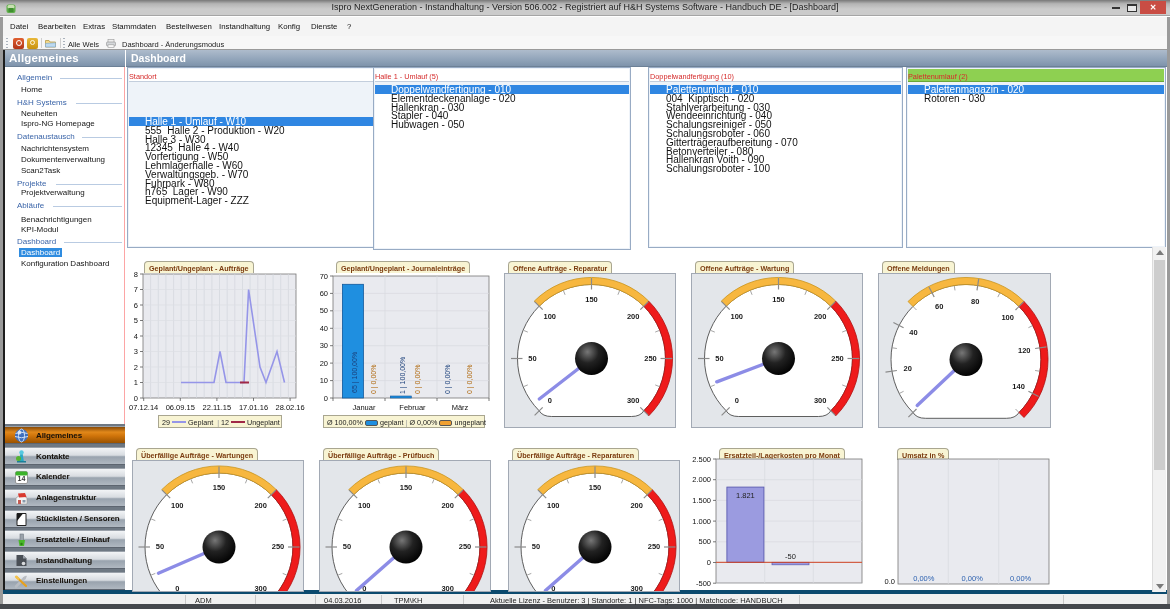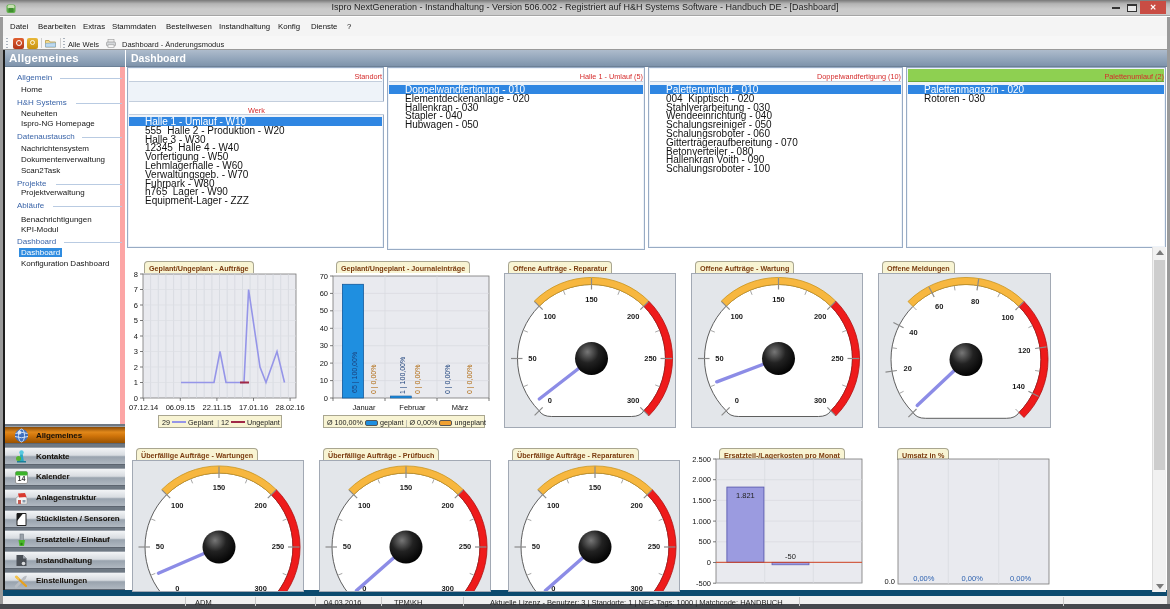--- a/index.html
+++ b/index.html
@@ -23,38 +23,38 @@
 #frame-l{left:0;top:36px;width:3px;height:573px;background:#9a9a9a}
 #frame-l2{left:3px;top:50px;width:2px;height:540px;background:#1d1d1d}
 #frame-r{left:1167px;top:36px;width:3px;height:573px;background:#9a9a9a}
 #frame-b{left:0;top:604px;width:1170px;height:5px;background:#45484d}
 #frame-b2{left:0;top:603px;width:1170px;height:1px;background:#9a9a9a}
 
 .bandhdr{background:linear-gradient(#aebccc 0%,#93a6bb 55%,#7e93ab 100%);border-bottom:1px solid #6c8096}
 #sidehdr{left:5px;top:50px;width:120px;height:17px;color:#fff;font-size:11.5px;font-weight:bold;padding:2px 0 0 4px;letter-spacing:.2px}
 #dashhdr{left:126px;top:50px;width:1041px;height:17px;color:#fff;font-size:10.5px;font-weight:bold;padding:2px 0 0 5px}
 
-#sidebar{left:5px;top:67px;width:120px;height:357px;background:#fff;border-right:5px solid #fca5a5}
+#sidebar{left:5px;top:67px;width:120px;height:357px;background:#fff;border-right:1px solid #fca5a5}
 .tgrp{position:absolute;left:12px;font-size:8px;color:#3a64a8;white-space:nowrap}
 .tgrp .ln{position:absolute;top:5px;height:1px;background:#b9cbe2}
 .titem{position:absolute;left:16px;font-size:8px;color:#141414;white-space:nowrap}
 #tsel{position:absolute;left:14px;background:#2f8ce0;color:#fff;font-size:8px;padding:0 2px}
 
 #navarea{left:5px;top:424px;width:120px;height:166px;background:#6e7883}
 .navbtn{position:absolute;left:0;width:120px;height:18px;background:linear-gradient(#f2f4f6 0%,#d8dce1 45%,#99a3ae 55%,#b0b8c1 100%);border-top:1px solid #9aa1aa;border-bottom:1px solid #5d6570}
 .navbtn span{position:absolute;left:31px;top:3.5px;font-size:8px;font-weight:bold;color:#15100a;white-space:nowrap;letter-spacing:-0.1px}
 .navbtn.sel{background:linear-gradient(#8a4c08 0%,#e1881a 32%,#d0740a 55%,#9a5200 100%)}
 .navicon{position:absolute;left:9px;top:1px;width:15px;height:15px}
 
-#statusbar{left:3px;top:590px;width:1164px;height:14px;background:#f0f0f0;border-top:6px solid #0c4a6e;font-size:7.5px;color:#222}
+#statusbar{left:3px;top:590px;width:1164px;height:14px;background:#f0f0f0;border-top:4px solid #0c4a6e;font-size:7.5px;color:#222}
 .stext{position:absolute;top:2px;white-space:nowrap}
 .ssep{position:absolute;top:1px;width:1px;height:9px;background:#c8c8c8}
 
 .lpanel{position:absolute;background:#eef3f9;border:1px solid #98abc4}
-.lhdr{position:absolute;left:1px;top:1px;right:1px;height:13px;background:#fff;border-bottom:1px solid #c3cedd;color:#d52b2b;font-size:7.3px;text-align:right;padding-top:3px}
+.lhdr{position:absolute;left:1px;top:1px;right:1px;height:13px;background:#fff;border-bottom:1px solid #c3cedd;color:#d52b2b;font-size:7.3px;text-align:left;padding-top:3px}
 .lhdr.green{background:#8ed051;border-bottom:1px solid #6aa637}
 .llist{position:absolute;left:1px;right:1px;bottom:1px;background:#fff;overflow:hidden}
 .lrow{height:8.8px;font-size:10px;color:#111;padding-left:16px;white-space:nowrap;line-height:9px}
 .lrow.sel{background:#2f86e2;color:#fff}
 
 .ctab{position:absolute;height:12px;background:#f8f4d3;border:1px solid #a9a690;border-bottom:none;border-radius:4px 4px 0 0;font-size:7.2px;font-weight:bold;color:#7b3c10;padding:2px 4px 0 4px;white-space:nowrap}
 .gpanel{position:absolute;background:#e3e6ea;border:1px solid #a2a9b4;overflow:hidden}
 .legend{position:absolute;height:13px;background:#f8f4d3;border:1px solid #a9a690;border-radius:0;font-size:7.2px;color:#222;white-space:nowrap;padding:1.5px 3px 0 3px}
 .legend .sw{display:inline-block;width:13px;height:6px;border:1px solid #555;border-radius:2px;vertical-align:-1px}
 .legend .li{display:inline-block;width:14px;height:2px;vertical-align:2px}
@@ -205,35 +205,34 @@
 <div class="ssep" style="left:460px"></div>
 <div class="ssep" style="left:796px"></div>
 <div class="ssep" style="left:1060px"></div>
 <div class="stext" style="left:192px">ADM</div>
 <div class="stext" style="left:321px">04.03.2016</div>
 <div class="stext" style="left:391px">TPM\KH</div>
 <div class="stext" style="left:487px">Aktuelle Lizenz - Benutzer: 3 | Standorte: 1 | NFC-Tags: 1000 | Matchcode: HANDBUCH</div>
 </div>
 <div class="lpanel" style="left:127px;top:67px;width:257px;height:181px">
 <div class="lhdr">Standort</div>
-<div class="abs" style="left:1px;top:33px;width:255px;height:14px;background:#fff;border:1px solid #c3cedd;border-left:none;border-right:none;color:#d52b2b;font-size:7.3px;text-align:center;padding-top:3.5px">Werk</div>
 <div class="llist" style="top:49px">
 <div class="lrow sel">Halle 1 - Umlauf - W10</div>
 <div class="lrow">555&nbsp;&nbsp;Halle 2 - Produktion - W20</div>
 <div class="lrow">Halle 3 - W30</div>
 <div class="lrow">12345&nbsp;&nbsp;Halle 4 - W40</div>
 <div class="lrow">Vorfertigung - W50</div>
 <div class="lrow">Lehmlagerhalle - W60</div>
 <div class="lrow">Verwaltungsgeb. - W70</div>
 <div class="lrow">Fuhrpark - W80</div>
 <div class="lrow">h765&nbsp;&nbsp;Lager - W90</div>
 <div class="lrow">Equipment-Lager - ZZZ</div>
 </div>
   </div>
-<div class="lpanel" style="left:387px;top:67px;width:258px;height:183px">
+<div class="lpanel" style="left:373px;top:67px;width:258px;height:183px">
 <div class="lhdr">Halle 1 - Umlauf (5)</div>
 <div class="llist" style="top:17px">
 <div class="lrow sel">Doppelwandfertigung - 010</div>
 <div class="lrow">Elementdeckenanlage - 020</div>
 <div class="lrow">Hallenkran - 030</div>
 <div class="lrow">Stapler - 040</div>
 <div class="lrow">Hubwagen - 050</div>
 </div>
   </div>
 <div class="lpanel" style="left:648px;top:67px;width:255px;height:181px">

